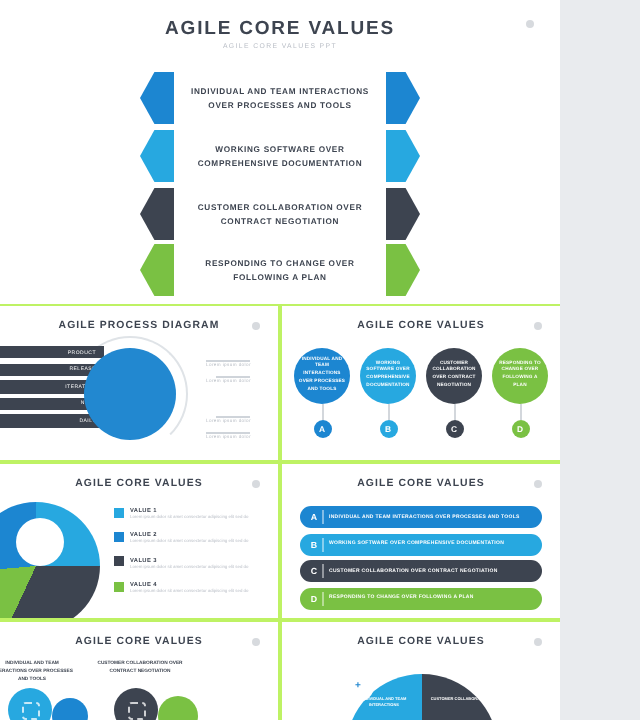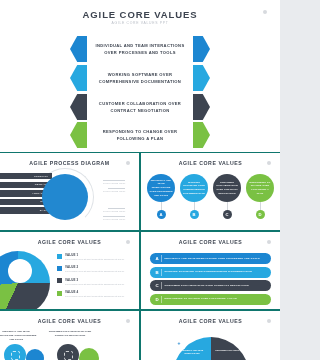--- a/index.html
+++ b/index.html
@@ -10,21 +10,21 @@
     height: 360px;
     overflow: hidden;
     background: #e9ebee;
     font-family: "Liberation Sans", sans-serif;
   }
 
   #deck {
     width: 280px;
     height: 360px;
     position: relative;
-    background: #0f766e;
+    background: #bef264;
   }
 
   
   .slide {
     position: absolute;
     background: #ffffff;
     overflow: hidden;
   }
 
   .slide-title {

